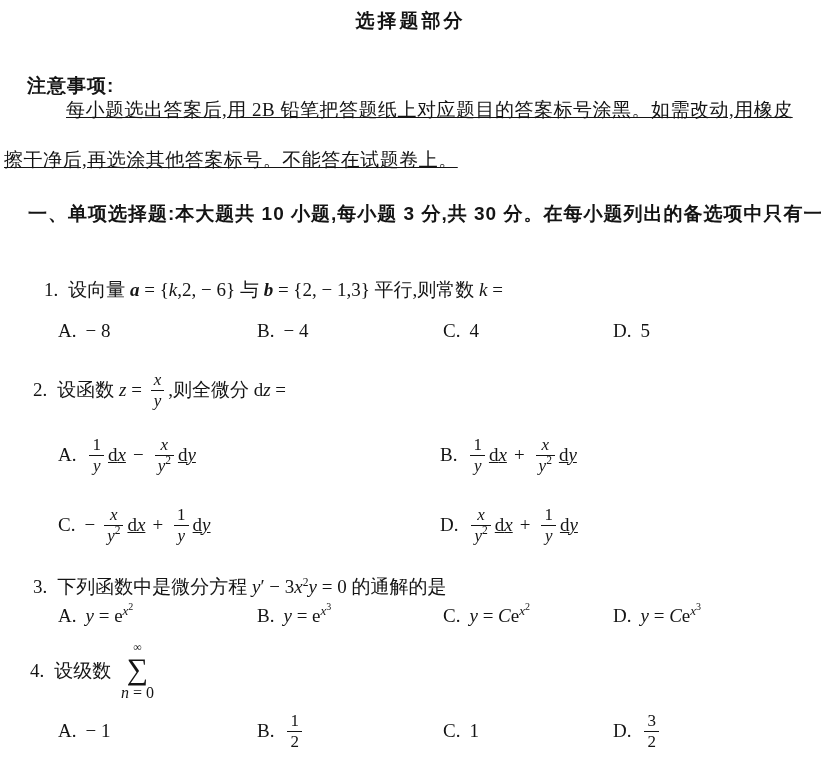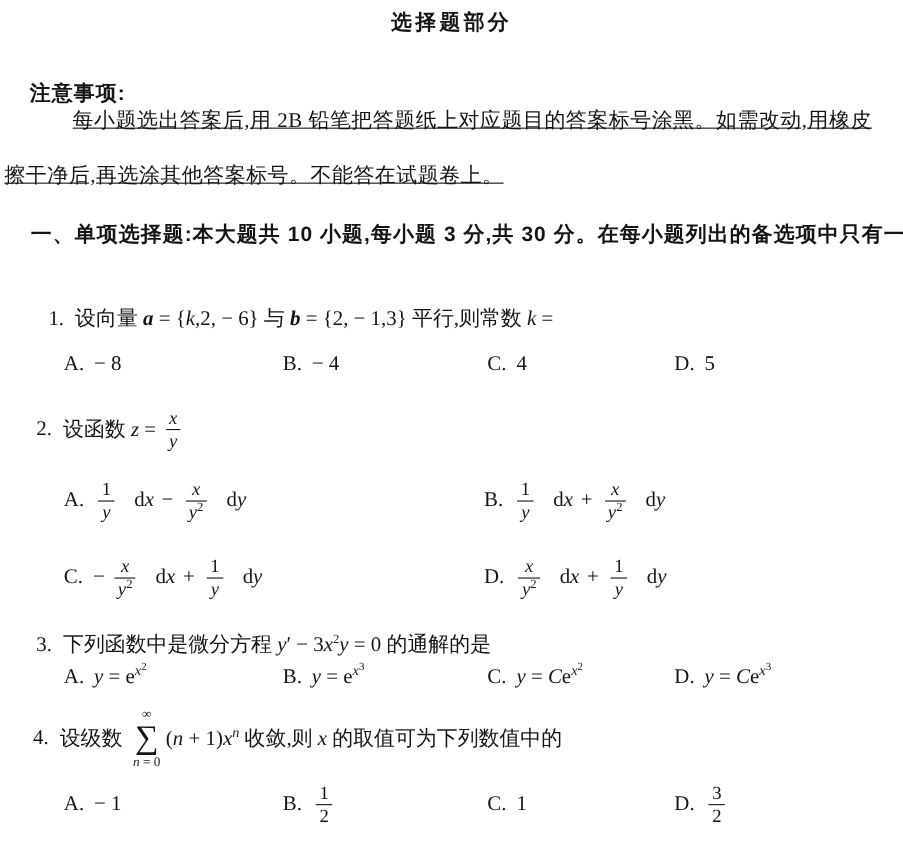--- a/index.html
+++ b/index.html
@@ -17,25 +17,25 @@
   i{font-style:italic;}
   .bi{font-weight:700;font-style:italic;}
   .frac{display:inline-flex;flex-direction:column;vertical-align:middle;font-size:17px;line-height:1.15;margin:0 4px;}
   .fn,.fd{text-align:center;padding:0 3px;}
   .fd{border-top:1.5px solid #141414;}
   sup{font-size:11.5px;line-height:0;}
   .exp{font-size:13px;}
   .exp sup{font-size:10px;}
   .op{margin:0 7px;}
   .lead{margin-right:5px;}
-  .run{margin-left:14px;}
+  .run{margin-left:0;text-decoration:underline;}
   .sum{display:inline-flex;flex-direction:column;align-items:center;line-height:1;margin:0 5px;vertical-align:middle;}
   .sum-top{font-size:12px;line-height:1.1;}
   .sum-sym{font-size:30px;line-height:1;}
-  .sum-bot{font-size:12px;line-height:1.1;}
+  .sum-bot{font-size:16px;line-height:1.1;}
 </style>
 </head>
 <body>
 
 <div class="page">
 
   <div class="line title hd">选择题部分</div>
 
   <div class="line hd" style="left:27px;top:73px;">注意事项:</div>
   <div class="line cnt" style="left:66px;top:97px;">每小题选出答案后,用 2B 铅笔把答题纸上对应题目的答案标号涂黑。如需改动,用橡皮</div>
@@ -59,20 +59,21 @@
     </div>
   <div class="cell" style="left:613px;top:318px;">
       <span class="opt-label">D.</span>
       <span>5</span>
     </div>
 
   <div class="flexline" style="left:33px;top:364px;height:52px;">
       <span class="qno">2.</span>
       <span><span>设函数 </span><i>z</i><span> = </span></span>
       <span class="frac"><span class="fn"><i>x</i></span><span class="fd"><i>y</i></span></span>
+      <span><span>,则全微分 </span><span>d</span><i>z</i><span> =</span></span>
     </div>
 
   <div class="cell" style="left:58px;top:429px;height:52px;">
       <span class="opt-label">A.</span>
       <span class="frac"><span class="fn">1</span><span class="fd"><i>y</i></span></span>
       <span class="run"><span>d</span><i>x</i></span>
       <span class="op">−</span>
       <span class="frac"><span class="fn"><i>x</i></span><span class="fd"><i>y</i><sup>2</sup></span></span>
       <span class="run"><span>d</span><i>y</i></span>
     </div>
@@ -121,21 +122,20 @@
     </div>
   <div class="cell" style="left:613px;top:603px;">
       <span class="opt-label">D.</span>
       <span><i>y</i><span> = </span><i>C</i><span>e</span><sup class="exp"><i>x</i><sup>3</sup></sup></span>
     </div>
 
   <div class="flexline" style="left:30px;top:645px;height:52px;">
       <span class="qno">4.</span>
       <span>设级数 </span>
       <span class="sum"><span class="sum-top">∞</span><span class="sum-sym">∑</span><span class="sum-bot"><i>n</i><span> = 0</span></span></span>
-      <span><span>(</span><i>n</i><span> + 1)</span><i>x</i><sup class="exp"><i>n</i></sup><span> 收敛,则 </span><i>x</i><span> 的取值可为下列数值中的</span></span>
     </div>
 
   <div class="cell" style="left:58px;top:705px;height:52px;">
       <span class="opt-label">A.</span>
       <span>− 1</span>
     </div>
   <div class="cell" style="left:257px;top:705px;height:52px;">
       <span class="opt-label">B.</span>
       <span class="frac"><span class="fn">1</span><span class="fd">2</span></span>
     </div>

